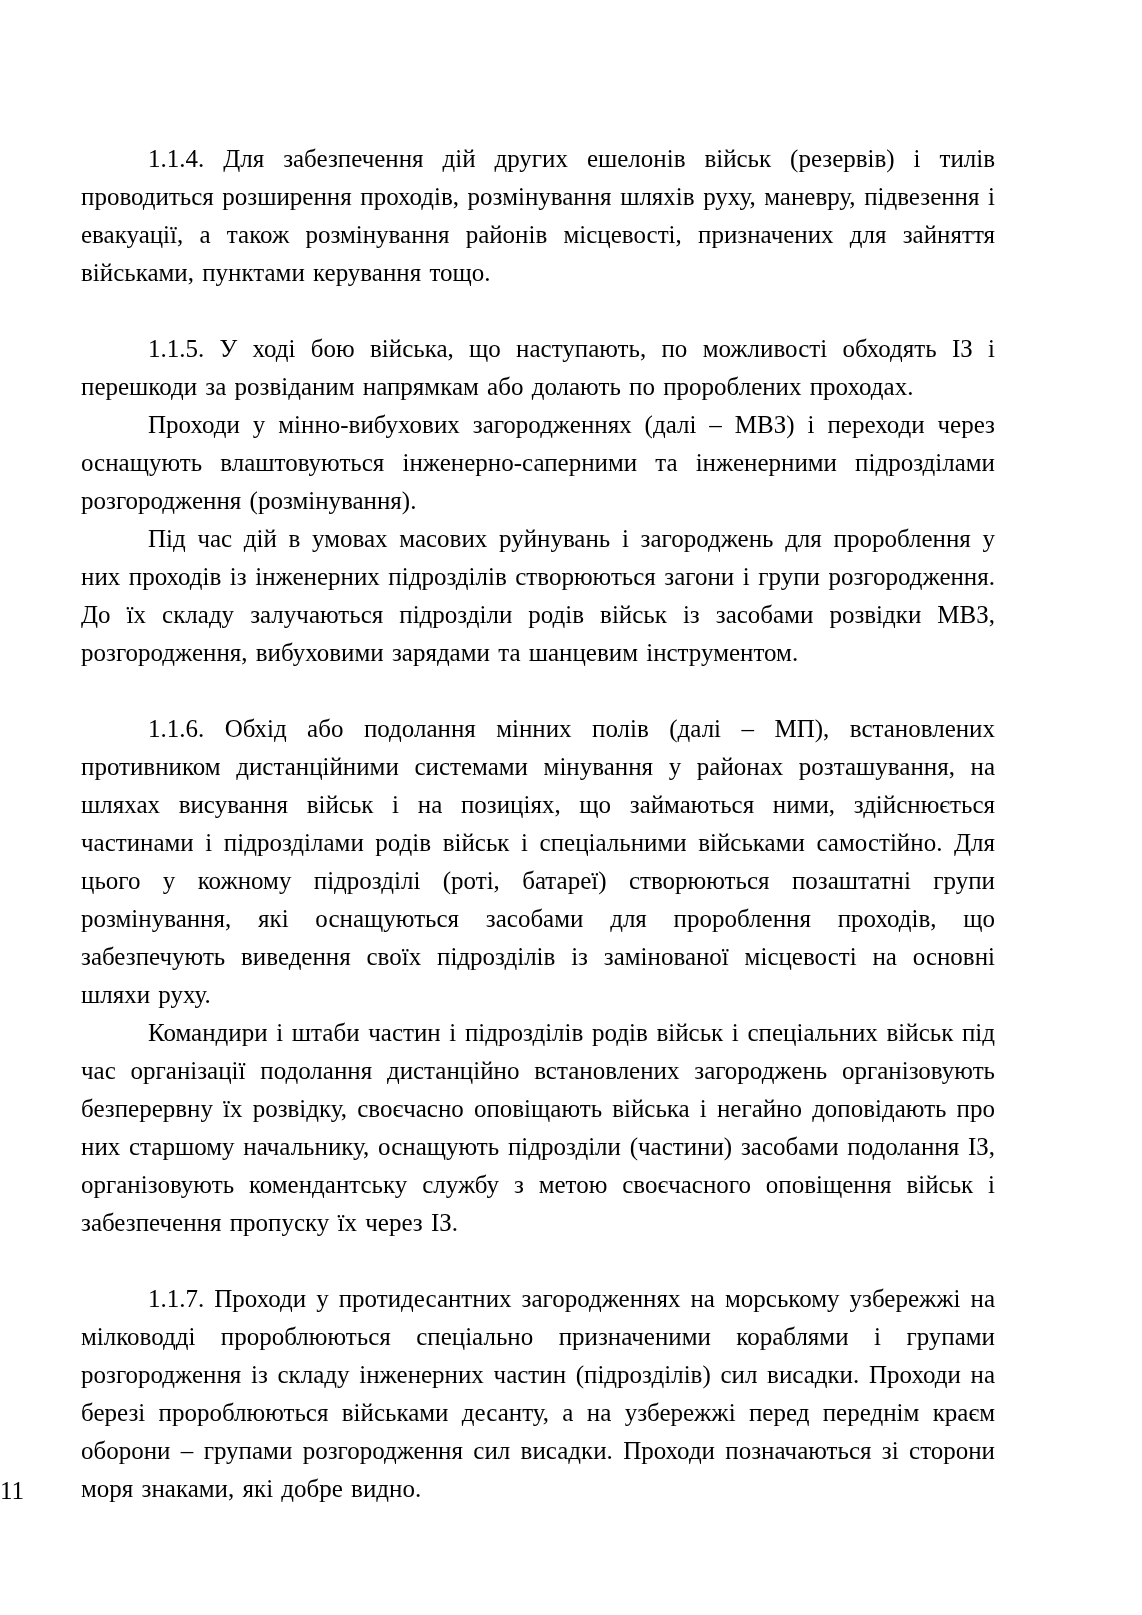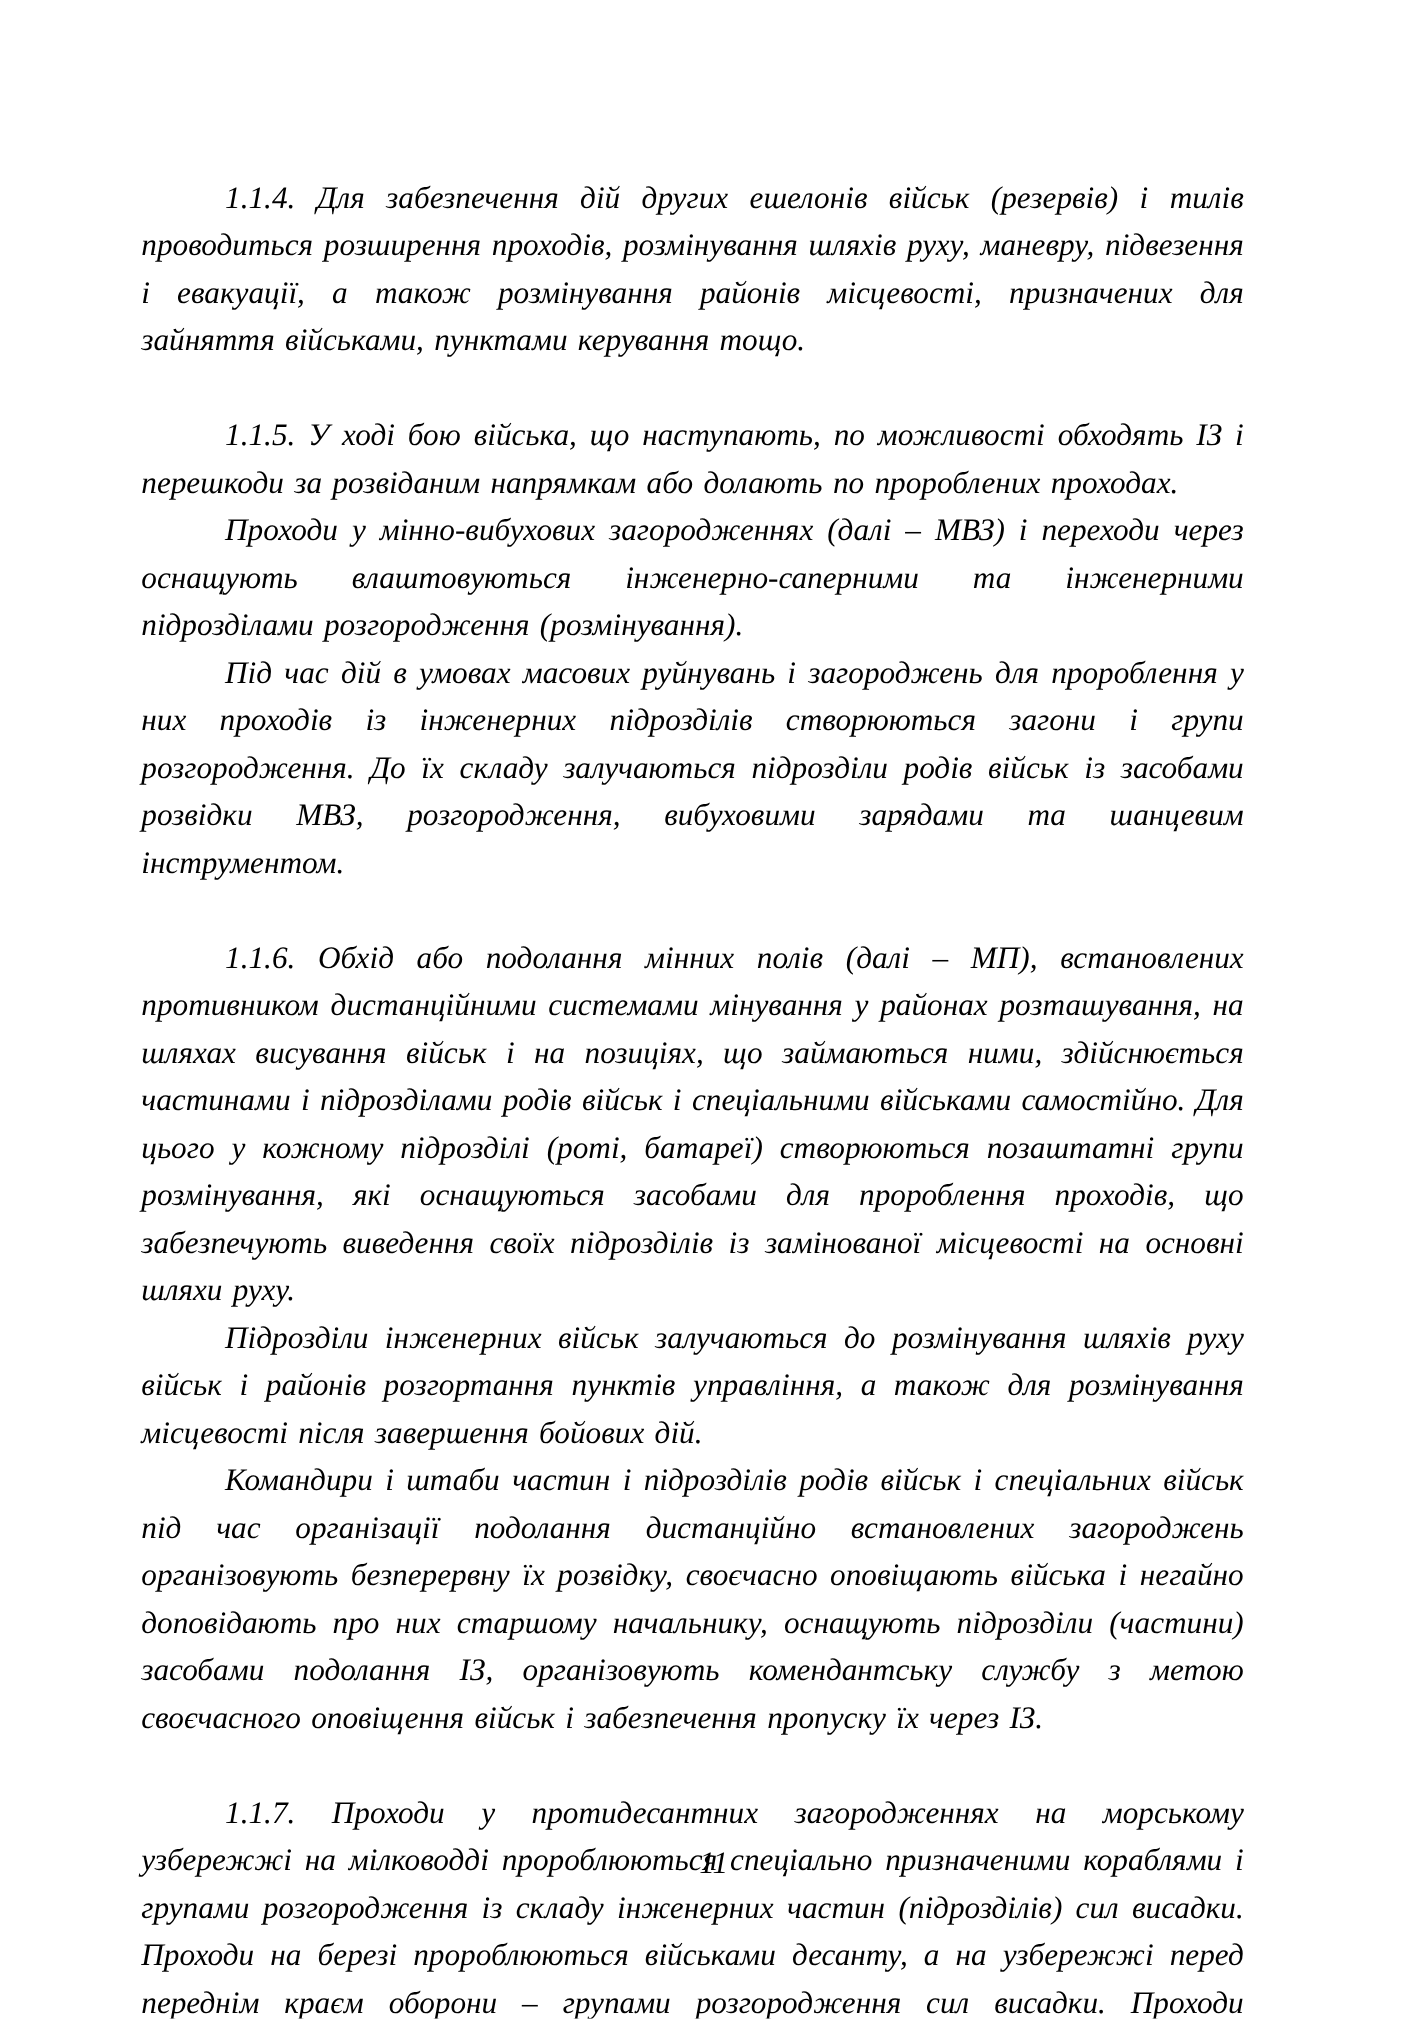--- a/index.html
+++ b/index.html
@@ -12,41 +12,40 @@
     height: 1615px;
     font-family: "Liberation Serif", "DejaVu Serif", serif;
     color: #000000;
   }
   .page {
     position: relative;
     width: 1142px;
     height: 1615px;
     background: #ffffff;
     box-sizing: border-box;
-    padding: 140px 147px 0 113px;
+    padding: 140px 147px 0 81px;
     overflow: hidden;
-    font-style: italic;
   }
   .block {
     margin: 0 0 38px 0;
   }
   .para {
     margin: 0;
     font-size: 25px;
     line-height: 38px;
     text-align: justify;
     text-indent: 67px;
     word-spacing: 2px;
   }
   .page-number {
     position: absolute;
     left: 0;
     right: 0;
     top: 1472px;
-    text-align: center;
+    text-align: left;
     font-size: 25px;
     line-height: 38px;
   }
 </style>
 </head>
 <body>
 
 <div class="page">
 
   <section class="block">
@@ -54,21 +53,20 @@
   </section>
 
   <section class="block">
     <p class="para">1.1.5. У ході бою війська, що наступають, по можливості обходять ІЗ і перешкоди за розвіданим напрямкам або долають по пророблених проходах.</p>
     <p class="para">Проходи у мінно-вибухових загородженнях (далі – МВЗ) і переходи через оснащують влаштовуються інженерно-саперними та інженерними підрозділами розгородження (розмінування).</p>
     <p class="para">Під час дій в умовах масових руйнувань і загороджень для пророблення у них проходів із інженерних підрозділів створюються загони і групи розгородження. До їх складу залучаються підрозділи родів військ із засобами розвідки МВЗ, розгородження, вибуховими зарядами та шанцевим інструментом.</p>
   </section>
 
   <section class="block">
     <p class="para">1.1.6. Обхід або подолання мінних полів (далі – МП), встановлених противником дистанційними системами мінування у районах розташування, на шляхах висування військ і на позиціях, що займаються ними, здійснюється частинами і підрозділами родів військ і спеціальними військами самостійно. Для цього у кожному підрозділі (роті, батареї) створюються позаштатні групи розмінування, які оснащуються засобами для пророблення проходів, що забезпечують виведення своїх підрозділів із замінованої місцевості на основні шляхи руху.</p>
-    <p class="para">Підрозділи інженерних військ залучаються до розмінування шляхів руху військ і районів розгортання пунктів управління, а також для розмінування місцевості після завершення бойових дій.</p>
     <p class="para">Командири і штаби частин і підрозділів родів військ і спеціальних військ під час організації подолання дистанційно встановлених загороджень організовують безперервну їх розвідку, своєчасно оповіщають війська і негайно доповідають про них старшому начальнику, оснащують підрозділи (частини) засобами подолання ІЗ, організовують комендантську службу з метою своєчасного оповіщення військ і забезпечення пропуску їх через ІЗ.</p>
   </section>
 
   <section class="block">
     <p class="para">1.1.7. Проходи у протидесантних загородженнях на морському узбережжі на мілководді пророблюються спеціально призначеними кораблями і групами розгородження із складу інженерних частин (підрозділів) сил висадки. Проходи на березі пророблюються військами десанту, а на узбережжі перед переднім краєм оборони – групами розгородження сил висадки. Проходи позначаються зі сторони моря знаками, які добре видно.</p>
   </section>
 
   <div class="page-number">11</div>
 
 </div>

